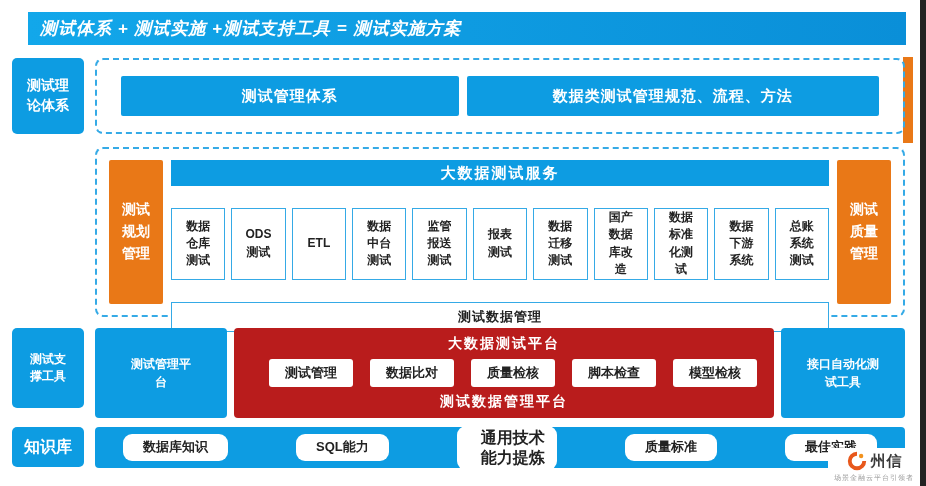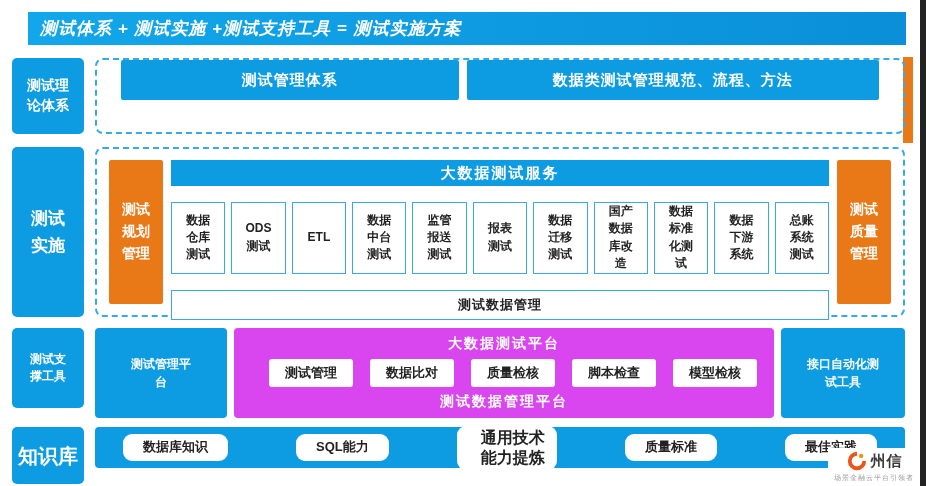--- a/index.html
+++ b/index.html
@@ -15,58 +15,58 @@
     background:linear-gradient(90deg,#12a7ea,#0a8fd8);color:#fff;font-weight:bold;font-size:17px;
     display:flex;align-items:center;padding-left:12px;box-sizing:border-box;letter-spacing:1px;font-style:italic;}
 
   
   .side-label{position:absolute;left:12px;width:72px;background:#0d9ce2;color:#fff;font-weight:bold;
     border-radius:5px;display:flex;align-items:center;justify-content:center;text-align:center;}
   .side-label span{display:block;word-break:break-all;line-height:1.4;}
   #label-theory{top:58px;height:76px;font-size:14px;}   #label-theory span{width:46px;}
   #label-impl{top:147px;height:170px;font-size:17px;}   #label-impl span{width:36px;line-height:1.6;}
   #label-tools{top:328px;height:80px;font-size:12px;}   #label-tools span{width:46px;}
-  #label-knowledge{top:427px;height:57px;font-size:20px;}
+  #label-knowledge{top:427px;height:40px;font-size:16px;}
 
   .row-content{position:absolute;left:95px;width:810px;box-sizing:border-box;}
 
   
   .theory-row{top:58px;height:76px;border:2px dashed #35aae6;border-radius:8px;
-    display:flex;align-items:flex-start;gap:8px;padding:0 24px;}
+    display:flex;align-items:center;gap:8px;padding:0 24px;}
   .blue-box{background:#0d9ce2;color:#fff;font-weight:bold;font-size:15px;height:40px;
     display:flex;align-items:center;justify-content:center;border-radius:2px;letter-spacing:1px;}
   .blue-box.b1{flex:45;}
   .blue-box.b2{flex:55;}
 
   
   .impl-row{top:147px;height:170px;border:2px dashed #35aae6;border-radius:8px;
     display:flex;gap:8px;padding:11px 12px;}
   .orange-box{background:#e97817;color:#fff;font-weight:bold;font-size:14px;width:54px;flex:0 0 54px;
     display:flex;align-items:center;justify-content:center;text-align:center;border-radius:2px;}
   .orange-box span{width:30px;word-break:break-all;line-height:1.55;}
-  .impl-center{flex:1;display:flex;flex-direction:column;gap:16px;min-width:0;}
+  .impl-center{flex:1;display:flex;flex-direction:column;gap:22px;min-width:0;}
   .service-header{background:#0d9ce2;color:#fff;font-weight:bold;font-size:15px;height:26px;flex:0 0 26px;
     display:flex;align-items:center;justify-content:center;letter-spacing:2px;}
   .services{flex:1;display:flex;gap:6px;}
   .service-box{flex:1;background:#fff;border:1px solid #35aae6;display:flex;align-items:center;
     justify-content:center;text-align:center;font-size:12px;font-weight:600;color:#222;min-width:0;}
   .service-box span{display:block;width:28px;word-break:break-all;line-height:1.45;}
   .data-mgmt{height:28px;flex:0 0 28px;background:#fff;border:1px solid #35aae6;display:flex;
     align-items:center;justify-content:center;font-size:13px;font-weight:600;color:#222;letter-spacing:1px;}
 
   
   .tools-row{top:328px;height:90px;display:flex;gap:7px;}
   .tool-side{background:#0d9ce2;border-radius:4px;color:#fff;font-weight:bold;font-size:12px;
     display:flex;align-items:center;justify-content:center;text-align:center;}
   .tool-left{flex:0 0 132px;}
   .tool-right{flex:0 0 124px;}
   .tool-side span{display:block;word-break:break-all;line-height:1.5;}
   .tool-left span{width:66px;}
   .tool-right span{width:80px;}
-  .tool-center{flex:1;background:#d946ef;border-radius:4px;padding:7px 14px;box-sizing:border-box;
+  .tool-center{flex:1;background:#b91c1c;border-radius:4px;padding:7px 14px;box-sizing:border-box;
     display:flex;flex-direction:column;justify-content:space-between;min-width:0;}
   .platform-title{color:#fff;font-weight:bold;font-size:14px;text-align:center;letter-spacing:2px;}
   .tool-items{display:flex;justify-content:space-between;align-items:center;padding:0 4px;}
   .tool-box{background:#fff;border-radius:3px;font-size:13px;font-weight:600;color:#222;
     padding:5px 16px;white-space:nowrap;margin-left:17px;}
 
   
   .knowledge-row{top:427px;height:41px;background:#0d9ce2;border-radius:4px;
     display:flex;align-items:center;justify-content:space-between;padding:0 28px;}
   .k-box{background:#fff;border-radius:9px;font-size:13px;font-weight:600;color:#222;
@@ -88,23 +88,20 @@
 
   <div class="edge"></div>
   <div class="accent"></div>
 
   <div class="header-bar">
     <span>测试体系 + 测试实施 +测试支持工具 = 测试实施方案</span>
   </div>
 
   <div class="side-label" id="label-theory">
     <span>测试理论体系</span>
-  </div>
-  <div class="side-label" id="label-impl">
-    <span>测试实施</span>
   </div>
   <div class="side-label" id="label-tools">
     <span>测试支撑工具</span>
   </div>
   <div class="side-label" id="label-knowledge">
     <span>知识库</span>
   </div>
 
   <div class="row-content theory-row">
     <div class="blue-box b1">测试管理体系</div>

